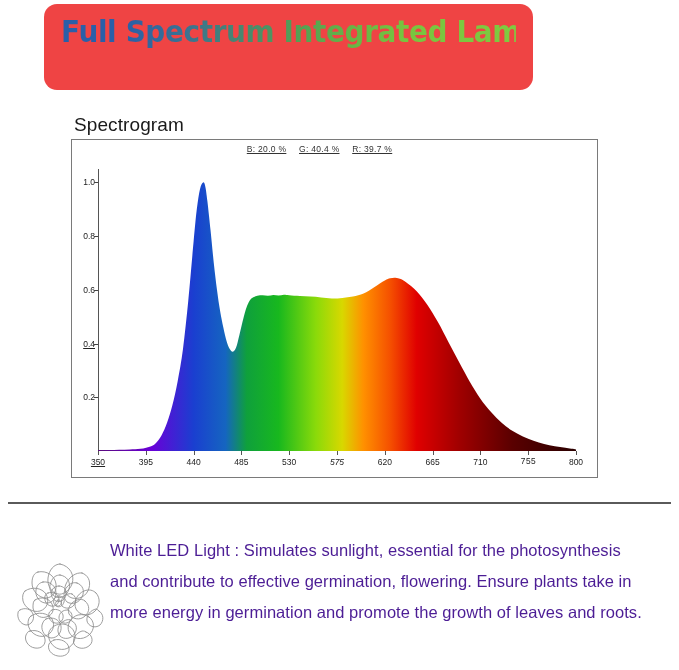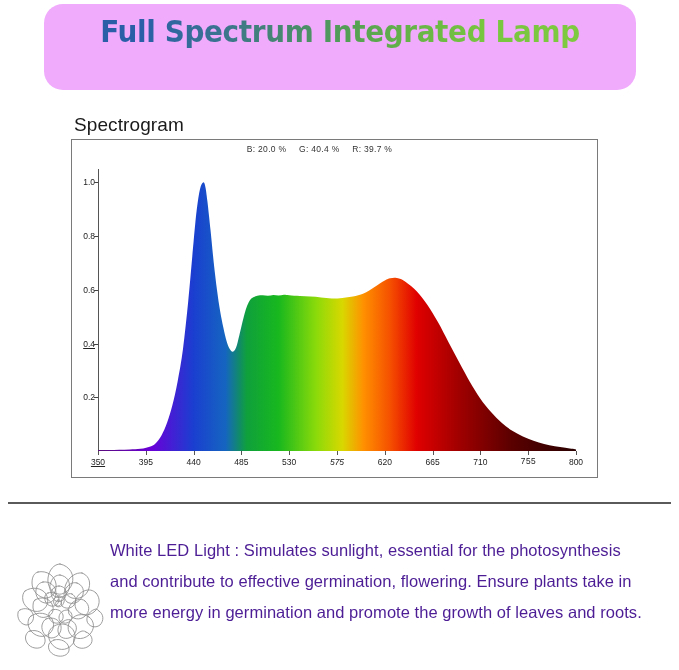--- a/index.html
+++ b/index.html
@@ -9,23 +9,23 @@
     font-family:"Liberation Sans", sans-serif;
     position:relative;
     overflow:hidden;
     -webkit-font-smoothing:antialiased;
   }
 
   
   #header-banner{
     position:absolute;
     left:44px; top:4px;
-    width:592px; height:86px;
-    background:#f0abfc;
-    border-radius:19px;
+    width:489px; height:86px;
+    background:#ef4444;
+    border-radius:13px;
     box-sizing:border-box;
   }
   #header-title{
     position:absolute;
     left:0; top:10px;
     width:100%;
     text-align:center;
     font-family:"DejaVu Sans", sans-serif;
     font-size:30px;
     font-weight:bold;
@@ -78,21 +78,21 @@
     position:absolute;
     left:0; top:4px;
     width:100%;
     text-align:center;
     padding-right:30px;
     box-sizing:border-box;
     font-size:8.5px;
     color:#333;
     letter-spacing:0.3px;
   }
-  #rgb-readout span{ margin:0 5px; }
+  #rgb-readout span{ margin:0 5px;text-decoration:underline; }
 
   #plot-area{
     position:absolute;
     left:26px; top:29px;
     width:478px; height:282px;
   }
   .ytick{
     position:absolute;
     right:100%;
     margin-right:3px;

